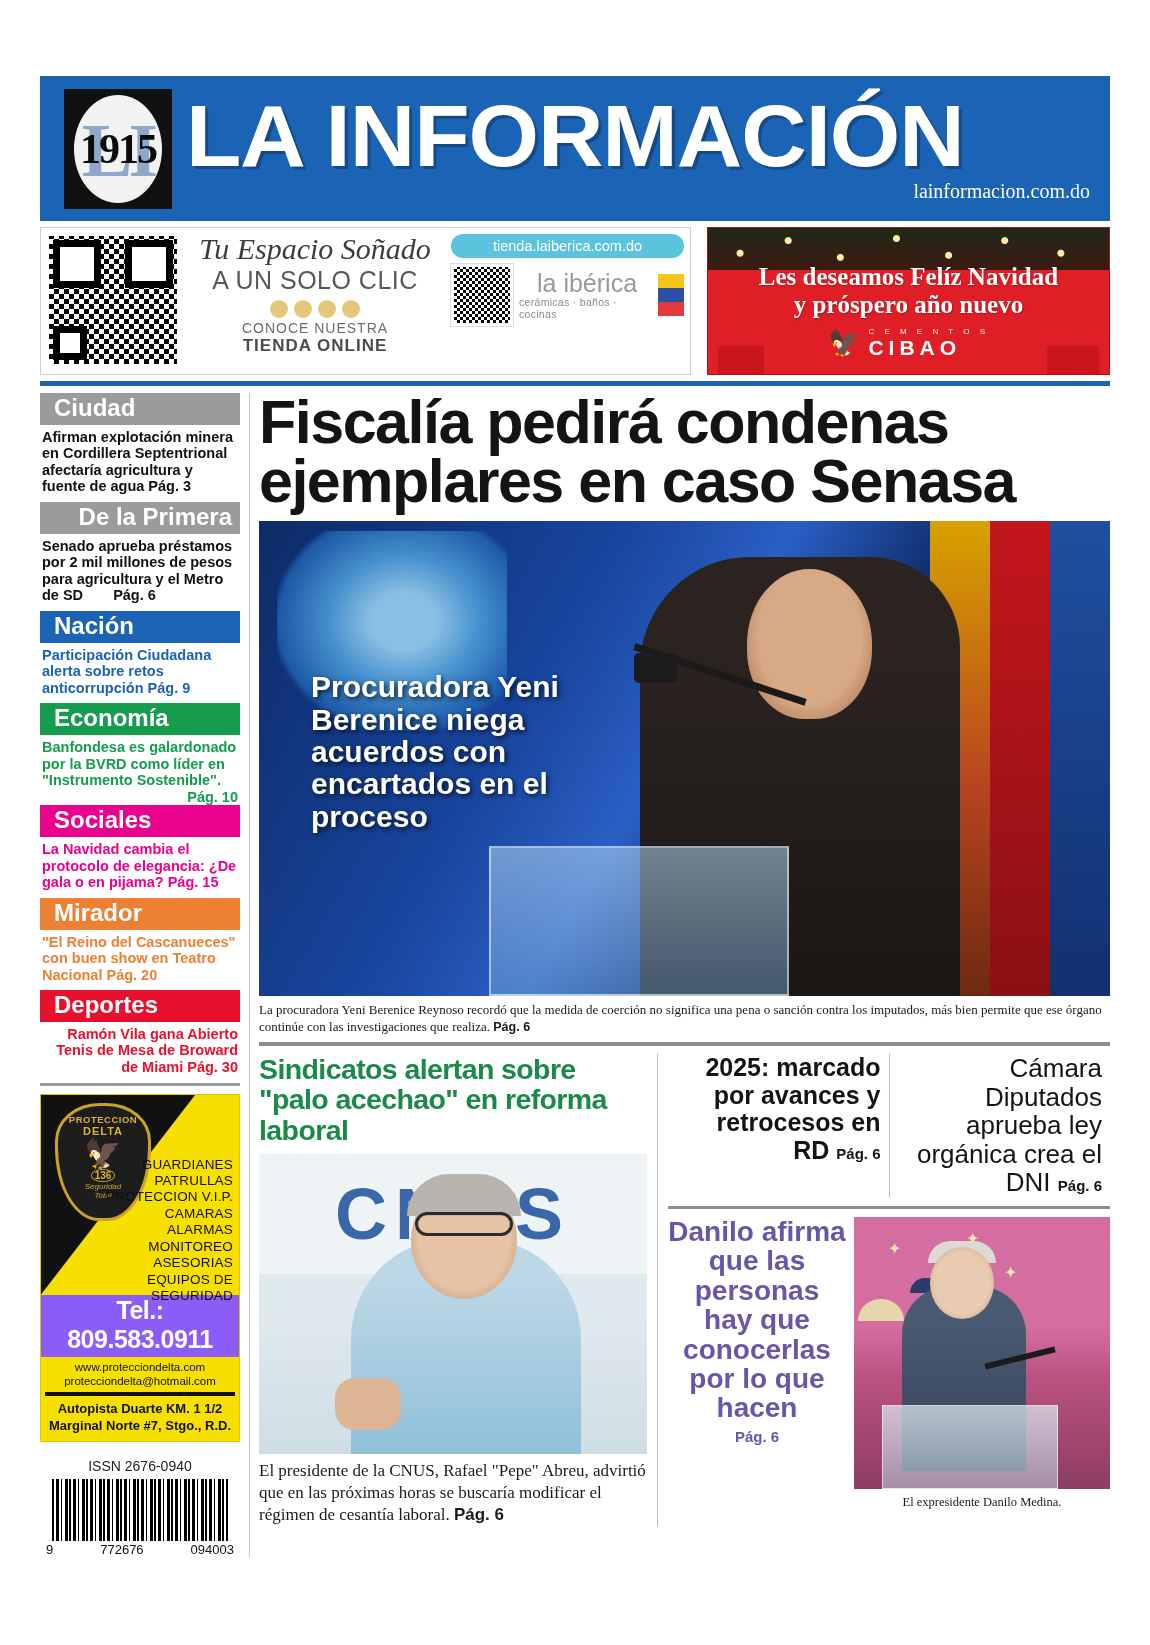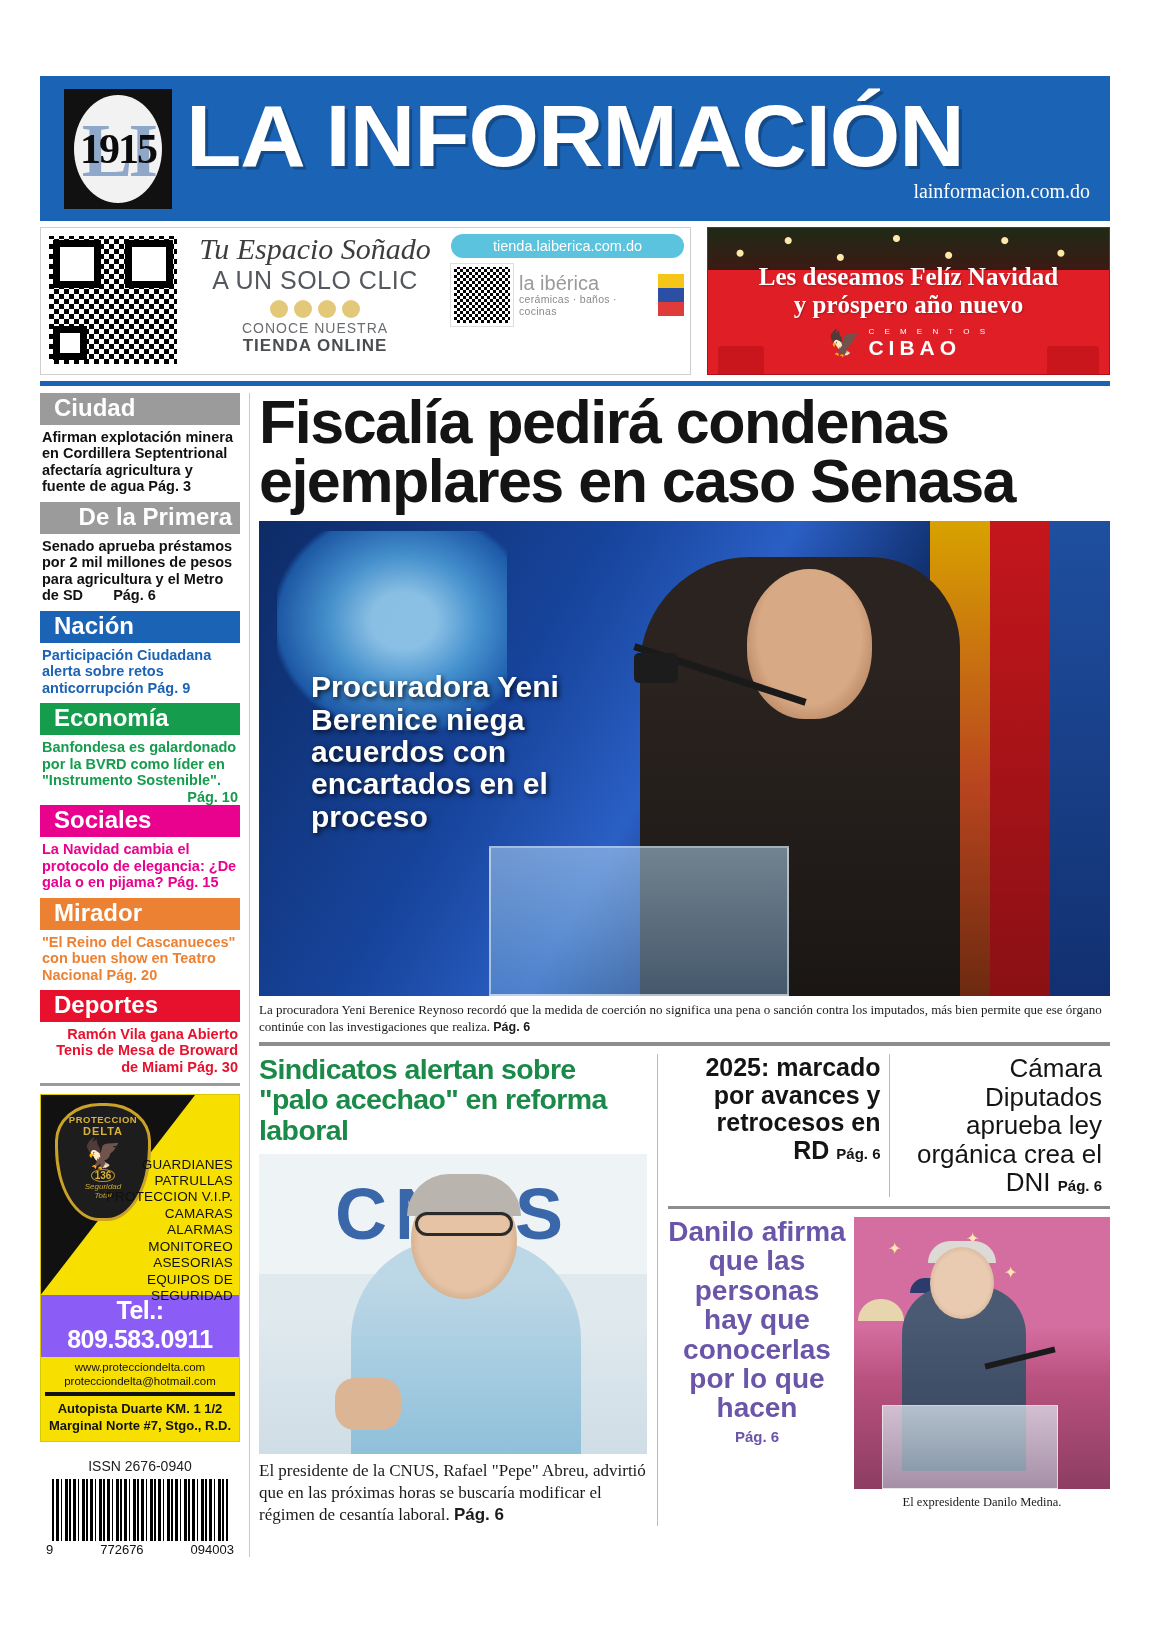--- a/index.html
+++ b/index.html
@@ -137,21 +137,21 @@
   .ib-brandrow { display: flex; align-items: center; gap: 6px; }
   .qr-sm {
     width: 62px; height: 62px; flex: 0 0 auto;
     background-image:
       repeating-linear-gradient(90deg,#000 0 3px,#fff 3px 6px),
       repeating-linear-gradient(0deg,#000 0 3px,#fff 3px 6px);
     background-blend-mode: difference; background-color:#fff;
     border: 3px solid #fff; outline: 1px solid #ddd;
   }
   .ib-logo { flex: 1; }
-  .ib-logo-name { font-size: 20px; color: #9a9a9a; line-height: 1; }
+  .ib-logo-name { font-size: 25px; color: #9a9a9a; line-height: 1; margin-left: 18px; }
   .ib-logo-tag { font-size: 10.5px; color: #8a8a8a; letter-spacing: 0.3px; }
   .ib-flag { width: 26px; height: 42px; display: flex; flex-direction: column; flex: 0 0 auto;}
   .ib-flag i { flex: 1; display: block; }
   .ad-cibao {
     flex: 1;
     background: #e01e26;
     position: relative; overflow: hidden;
     display: flex; flex-direction: column; align-items: center; justify-content: center;
     border: 1px solid #b01018;
   }

